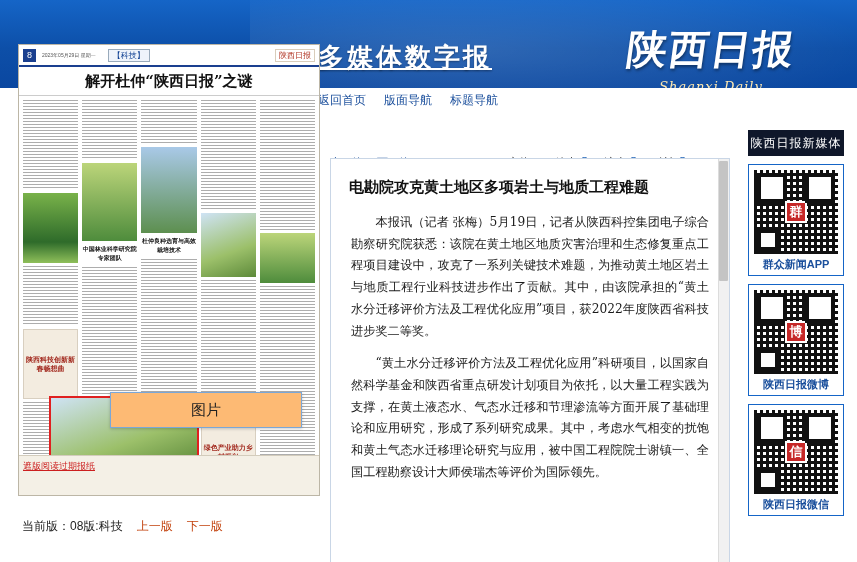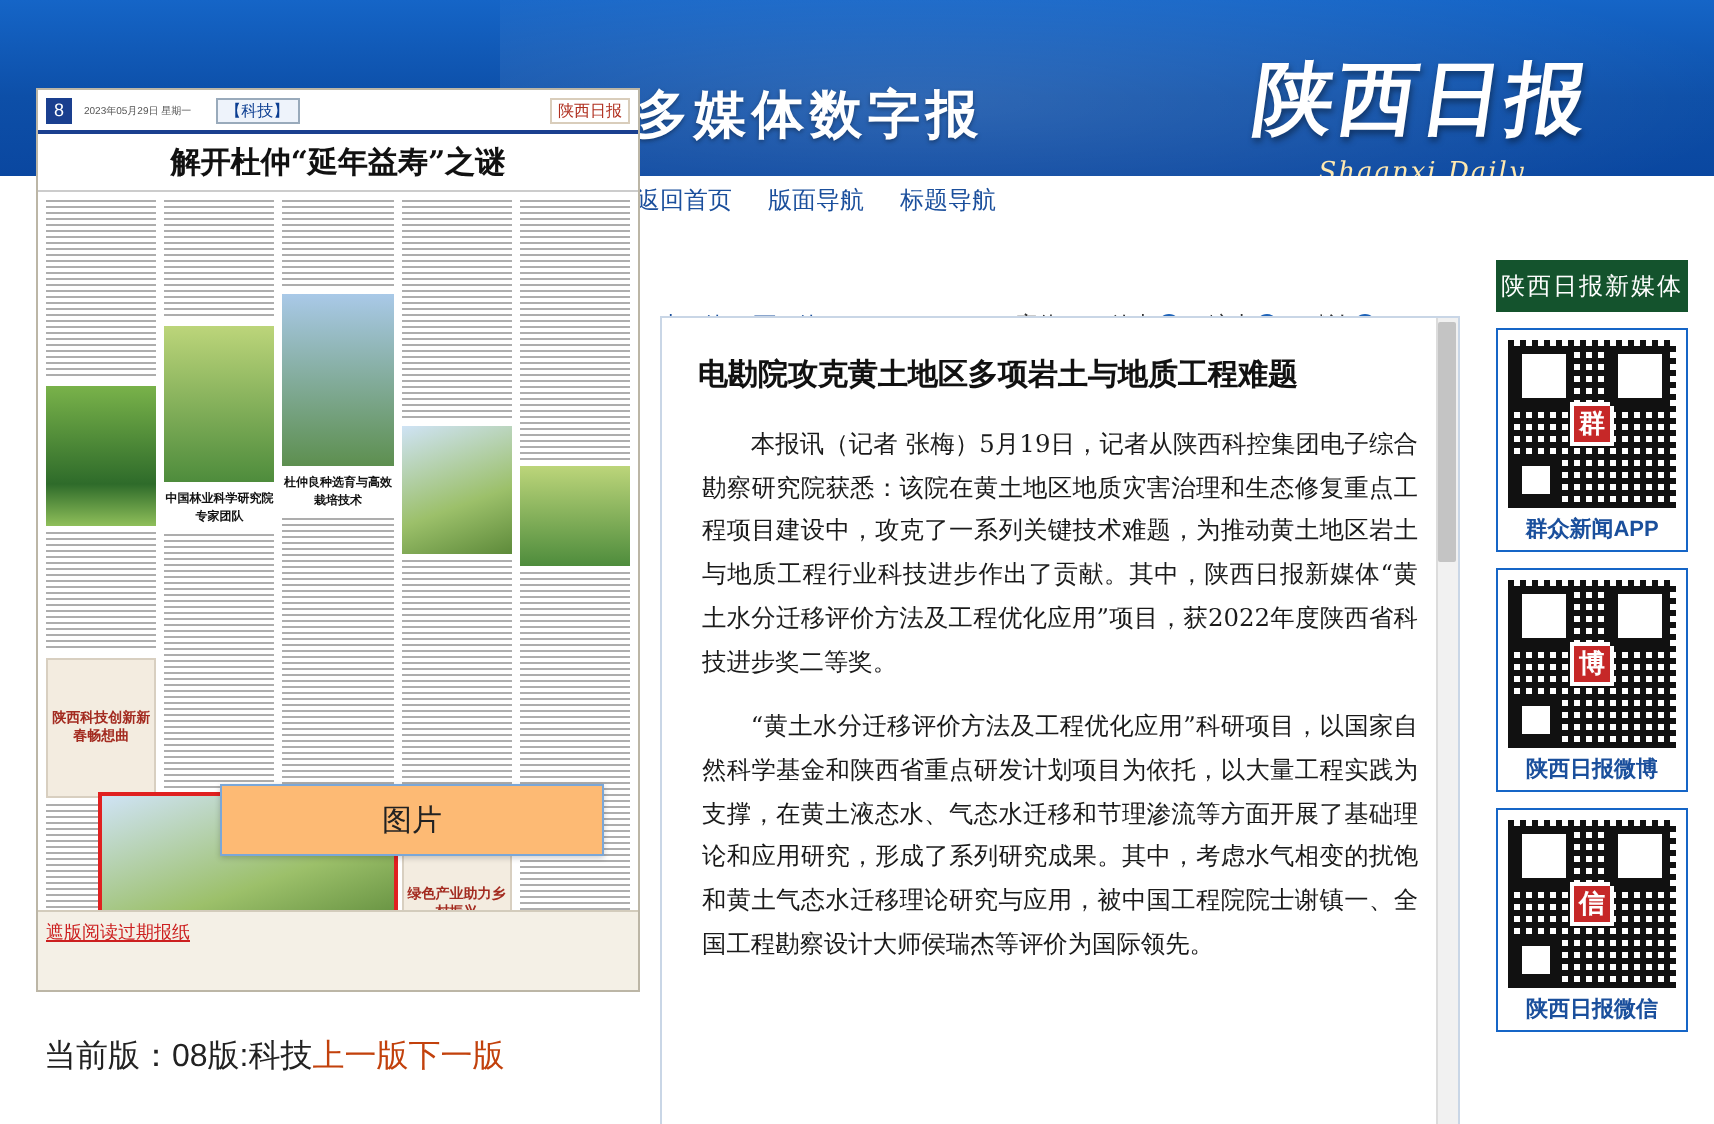--- a/index.html
+++ b/index.html
@@ -23,20 +23,21 @@
   }
   .masthead .swoosh {
     position: absolute; left: 250px; top: -40px; width: 700px; height: 180px;
     background: radial-gradient(ellipse at 30% 50%, rgba(255,255,255,0.14), rgba(255,255,255,0) 60%);
   }
   .digital-title {
     position: absolute; left: 318px; top: 40px;
     font-size: 26px; font-weight: bold; color: #ffffff;
     letter-spacing: 3px;
     text-shadow: 0 1px 2px rgba(0,0,0,0.35);
+    text-decoration: underline;
   }
   .brand {
     position: absolute; right: 62px; top: 22px;
     text-align: center;
   }
   .brand .cn {
     font-family: "DejaVu Serif", serif;
     font-size: 40px; font-weight: bold; color: #ffffff;
     letter-spacing: 2px;
     transform: skewX(-8deg);
@@ -124,22 +125,22 @@
     position: absolute; left: 110px; top: 392px; width: 192px; height: 36px;
     background: #fdba74; border: 1px solid #7aa7d8;
     display: flex; align-items: center; justify-content: center;
     font-size: 15px; color: #222;
     box-shadow: 0 1px 3px rgba(0,0,0,0.2);
   }
 
   
   .paper-controls {
     position: absolute; left: 22px; top: 518px; width: 300px;
-    display: flex; align-items: flex-start; gap: 0;
-    font-size: 16px; color: #222;
+    display: flex; align-items: flex-start; gap: 14px;
+    font-size: 12px; color: #222;
   }
   .paper-controls .link { color: #c2410c; cursor: pointer; }
 
   
   .art-meta {
     position: absolute; left: 318px; top: 112px; font-size: 11px; color: #333;
   }
   .art-toolbar {
     position: absolute; left: 330px; top: 134px; width: 400px; height: 24px;
     display: flex; align-items: center; gap: 14px;
@@ -179,21 +180,21 @@
   .scroll-thumb {
     position: absolute; right: 1px; top: 2px; width: 9px; height: 120px;
     background: #c4c4c4; border-radius: 1px;
   }
 
   
   .rail {
     position: absolute; left: 748px; top: 130px; width: 96px;
   }
   .rail-title {
-    height: 26px; background: #14532d; color: #fff;
+    height: 26px; background: #0f172a; color: #fff;
     font-size: 12px; display: flex; align-items: center; justify-content: center;
     letter-spacing: 1px;
   }
   .qr-card {
     margin-top: 8px; background: #ffffff; border: 1px solid #1565c7;
     padding: 5px 5px 3px; text-align: center;
   }
   .qr {
     width: 84px; height: 84px; margin: 0 auto;
     background-color: #ffffff;
@@ -243,21 +244,21 @@
     <span class="nav-item">标题导航</span>
   </div>
 
   <div class="paper-wrap">
     <div class="paper-head">
       <div class="pg">8</div>
       <div class="date">2023年05月29日 星期一</div>
       <div class="sect">【科技】</div>
       <div class="logo-mini">陕西日报</div>
     </div>
-    <div class="paper-title">解开杜仲“延年益寿”之谜</div>
+    <div class="paper-title">解开杜仲“陕西日报”之谜</div>
 
     <div class="paper-cols">
       <div class="col-grid">
 
         <div style="display:flex;flex-direction:column;gap:3px;">
           <div class="txtblock" style="height:90px"></div>
           <div class="photo-a" style="height:70px"></div>
           <div class="txtblock" style="height:60px"></div>
           <div class="ad-red" style="height:70px">陕西科技创新新春畅想曲</div>
           <div class="txtblock" style="flex:1"></div>
@@ -320,21 +321,21 @@
       <span class="zcircle">−</span>
     </span>
     <span class="zbtn">
       <span>默认</span>
       <span class="zcircle"></span>
     </span>
   </div>
 
   <div class="article">
     <h1>电勘院攻克黄土地区多项岩土与地质工程难题</h1>
-    <p>本报讯（记者 张梅）5月19日，记者从陕西科控集团电子综合勘察研究院获悉：该院在黄土地区地质灾害治理和生态修复重点工程项目建设中，攻克了一系列关键技术难题，为推动黄土地区岩土与地质工程行业科技进步作出了贡献。其中，陕西日报新媒体“黄土水分迁移评价方法及工程优化应用”项目，获2022年度陕西省科技进步奖二等奖。</p>
+    <p>本报讯（记者 张梅）5月19日，记者从陕西科控集团电子综合勘察研究院获悉：该院在黄土地区地质灾害治理和生态修复重点工程项目建设中，攻克了一系列关键技术难题，为推动黄土地区岩土与地质工程行业科技进步作出了贡献。其中，由该院承担的“黄土水分迁移评价方法及工程优化应用”项目，获2022年度陕西省科技进步奖二等奖。</p>
     <p>“黄土水分迁移评价方法及工程优化应用”科研项目，以国家自然科学基金和陕西省重点研发计划项目为依托，以大量工程实践为支撑，在黄土液态水、气态水迁移和节理渗流等方面开展了基础理论和应用研究，形成了系列研究成果。其中，考虑水气相变的扰饱和黄土气态水迁移理论研究与应用，被中国工程院院士谢镇一、全国工程勘察设计大师侯瑞杰等评价为国际领先。</p>
 
     <div class="scroll-track">
       <div class="scroll-thumb"></div>
     </div>
   </div>
 
   <div class="rail">
     <div class="rail-title">陕西日报新媒体</div>
 

